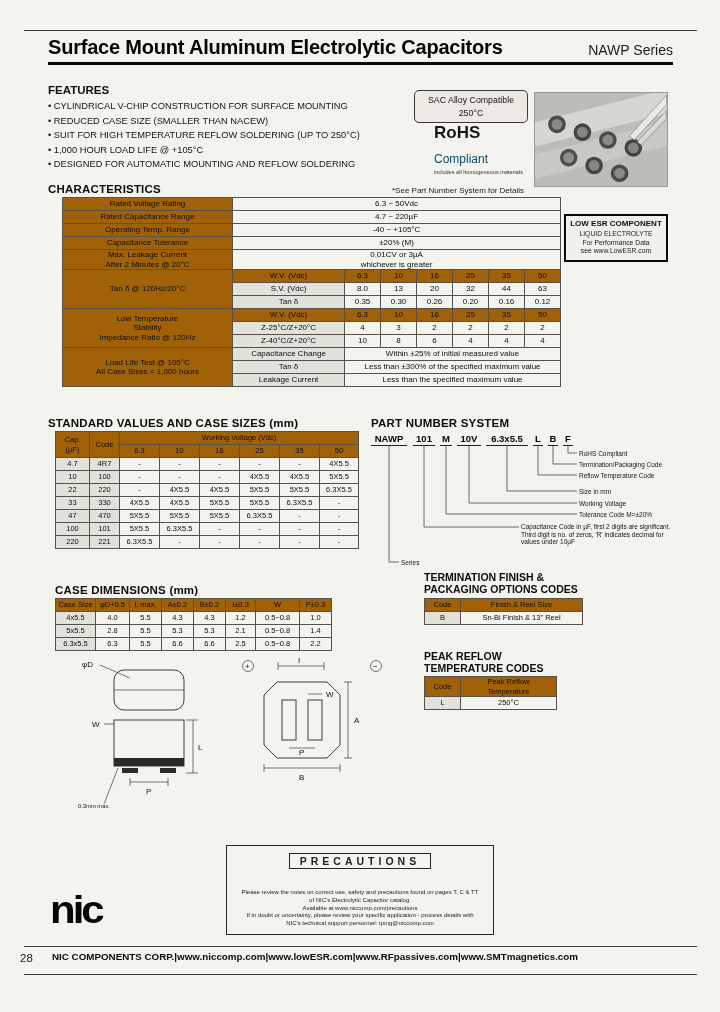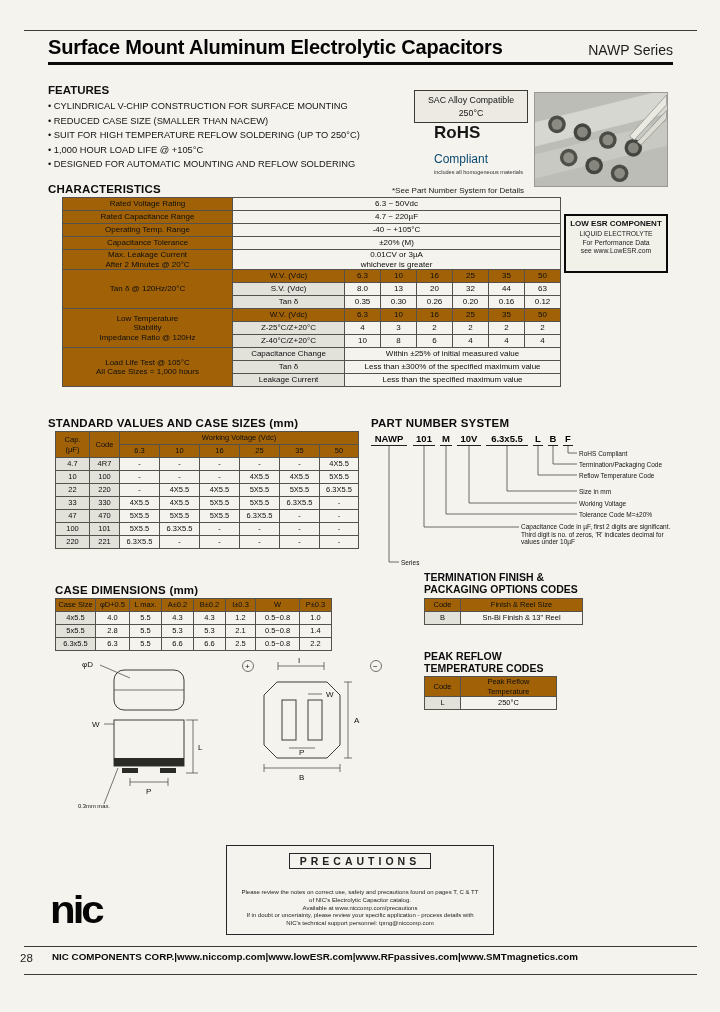--- a/index.html
+++ b/index.html
@@ -12,34 +12,34 @@
 
   .header{position:absolute;left:48px;top:36px;width:625px;display:flex;justify-content:space-between;align-items:flex-end;border-bottom:3px solid #0a0a0a;padding-bottom:3px}
   .title{font-size:20px;font-weight:bold;letter-spacing:-.2px;color:#050505}
   .series{font-size:14px;color:#1c1c1c;padding-bottom:1px}
 
   .features{position:absolute;left:48px;top:84px;width:368px}
   .features .fh{font-size:11.5px;font-weight:bold;margin-bottom:3px}
   .feat{font-size:9.3px;line-height:14.5px;white-space:nowrap;color:#141414}
   .feat::before{content:"• "}
 
-  .sac{position:absolute;left:414px;top:90px;width:114px;height:33px;border:1.5px solid #3a3a36;border-radius:0;background:#eceae3;text-align:center;font-size:8.8px;line-height:13px;padding-top:3px;color:#141414}
+  .sac{position:absolute;left:414px;top:90px;width:114px;height:33px;border:1.5px solid #3a3a36;border-radius:5px;background:#eceae3;text-align:center;font-size:8.8px;line-height:13px;padding-top:3px;color:#141414}
   .rohs{position:absolute;left:434px;top:123px;width:96px;text-align:left}
   .rohs-t{font-size:17px;font-weight:bold;color:#171717}
   .rohs-s{font-size:12px;margin-top:9px;color:#0c4a6e}
   .rohs-n{font-size:5.6px;margin-top:3px;color:#333}
   .photo{position:absolute;left:534px;top:92px;width:134px;height:95px;border:1px solid #999;background:#bdbdb8}
   .see-note{position:absolute;left:392px;top:186px;font-size:8px;color:#1a1a1a}
 
   .tbl{position:absolute;border-collapse:collapse;table-layout:fixed;font-size:8px;line-height:9.5px;color:#0d0d0d}
   .tbl td{border:1px solid #55524d;text-align:center;vertical-align:middle;padding:0 2px;white-space:pre-line;height:13px}
   .sA{background:#a16207}
   .sB{background:#e2e1da}
 
-  .lowesr{position:absolute;left:564px;top:214px;width:104px;border:2px solid #0a0a0a;background:#f1f0e9;text-align:center;padding:3px 1px 15px}
+  .lowesr{position:absolute;left:564px;top:214px;width:104px;border:2px solid #0a0a0a;background:#f1f0e9;text-align:center;padding:3px 1px 4px}
   .lowesr .t{font-size:8px;font-weight:bold;margin-bottom:2px}
   .lowesr .l{font-size:6.8px;line-height:8.6px;color:#222}
 
   .pn{position:absolute;left:371px;top:433px;width:302px;height:142px}
   .seg{position:absolute;top:0;height:13px;border-bottom:1px solid #222;font-size:9.5px;font-weight:bold;text-align:center;line-height:11px;color:#050505}
   .pnl{position:absolute;font-size:6.5px;line-height:7.6px;color:#141414}
   .pn-lines{position:absolute;left:0;top:0;width:302px;height:142px}
   .pn-lines polyline{fill:none;stroke:#4a4a45;stroke-width:.8}
 
   .diagrams{position:absolute;left:78px;top:656px;width:320px;height:178px}

